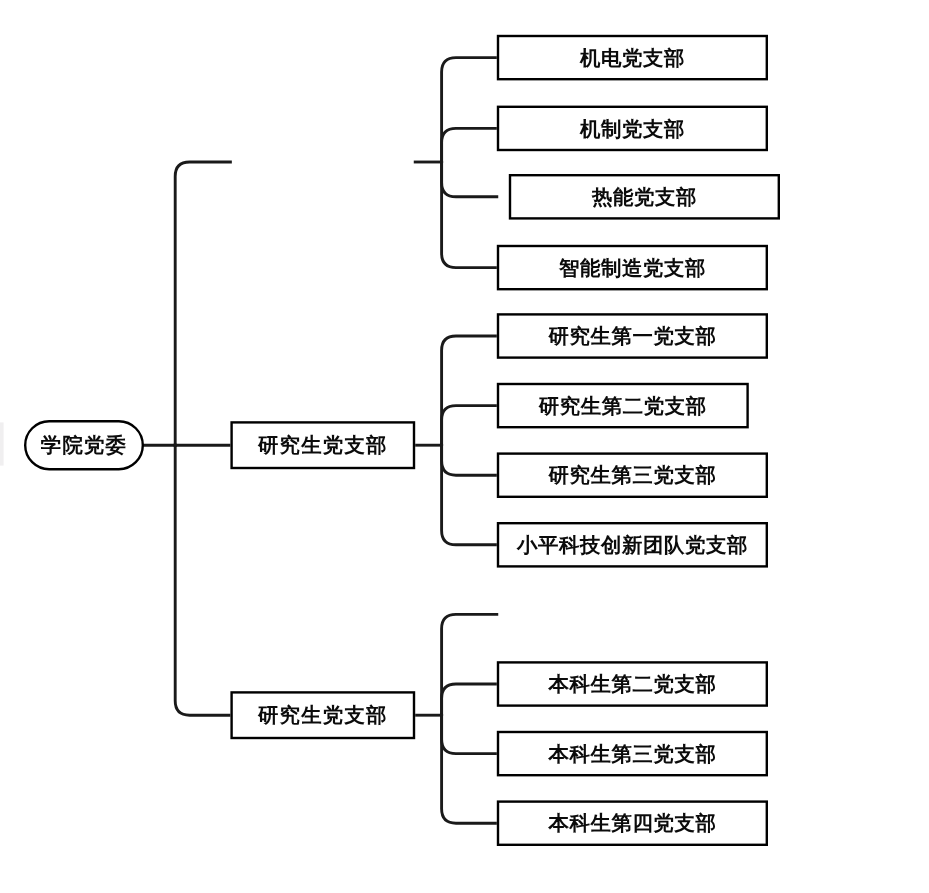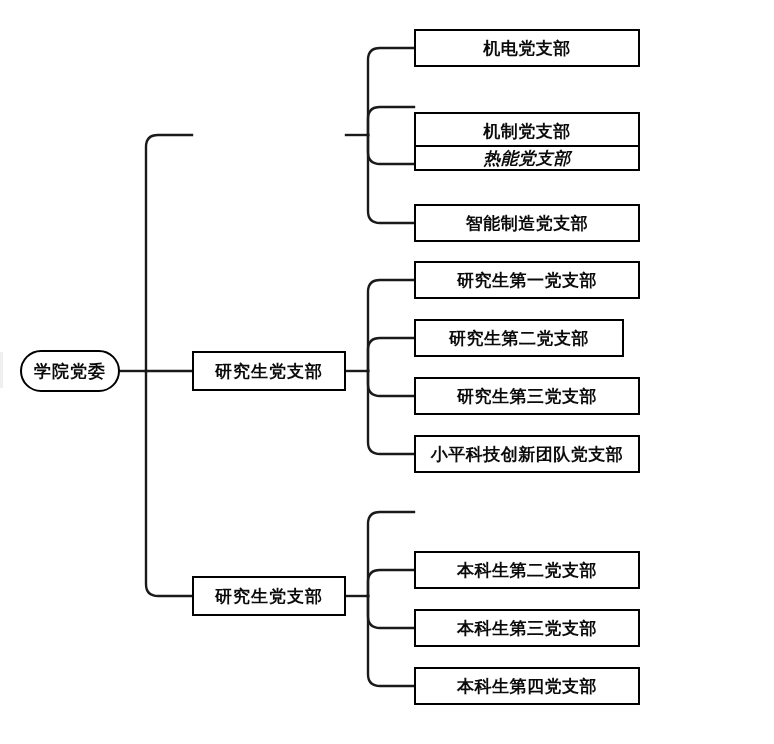--- a/index.html
+++ b/index.html
@@ -102,23 +102,23 @@
 
   <div class="node node-root" style="left:20px; top:350px; width:100px; height:42px;">学院党委</div>
 
 
   <div class="node node-l2" style="left:192px; top:351px; width:154px; height:40px;">研究生党支部</div>
 
   <div class="node node-l2" style="left:192px; top:576px; width:154px; height:40px;">研究生党支部</div>
 
   <div class="node node-leaf" style="left:414px; top:29px; width:226px; height:38px;">机电党支部</div>
 
-  <div class="node node-leaf" style="left:414px; top:88px; width:226px; height:38px;margin-top:24px;">机制党支部</div>
+  <div class="node node-leaf" style="left:414px; top:88px; width:226px; height:38px;">机制党支部</div>
 
-  <div class="node node-leaf" style="left:414px; top:145px; width:226px; height:26px;font-style:italic;">热能党支部</div>
+  <div class="node node-leaf" style="left:424px; top:145px; width:226px; height:38px;">热能党支部</div>
 
   <div class="node node-leaf" style="left:414px; top:204px; width:226px; height:38px;">智能制造党支部</div>
 
   <div class="node node-leaf" style="left:414px; top:261px; width:226px; height:38px;">研究生第一党支部</div>
 
   <div class="node node-leaf" style="left:414px; top:319px; width:210px; height:38px;">研究生第二党支部</div>
 
   <div class="node node-leaf" style="left:414px; top:377px; width:226px; height:38px;">研究生第三党支部</div>
 
   <div class="node node-leaf" style="left:414px; top:435px; width:226px; height:38px;">小平科技创新团队党支部</div>

